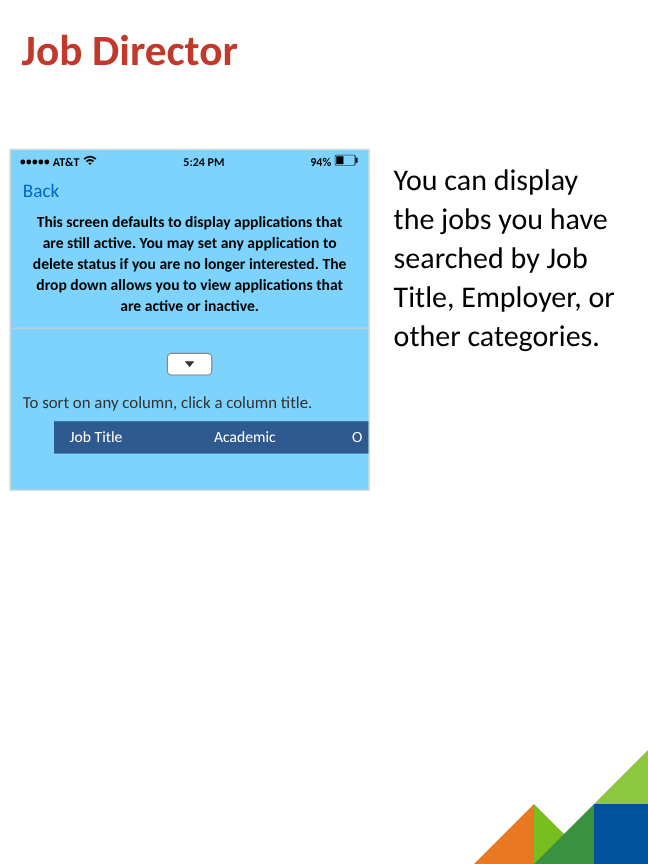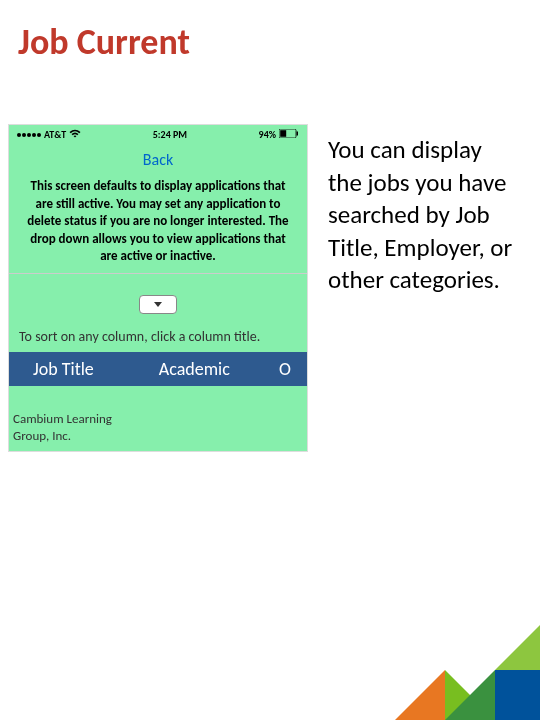--- a/index.html
+++ b/index.html
@@ -17,21 +17,21 @@
       color: #c0392b;
       padding: 20px 0 0 18px;
     }
     .content-area {
       display: flex;
       margin-top: 60px;
       padding: 0 0 0 8px;
     }
     .phone-screenshot {
       width: 300px;
-      background: #86efac;
+      background: #7dd3fc;
       border: 1px solid #ddd;
       display: flex;
       flex-direction: column;
     }
     .status-bar {
       display: flex;
       justify-content: space-between;
       align-items: center;
       padding: 3px 8px;
       font-size: 10px;
@@ -54,21 +54,21 @@
       background: #000;
       display: inline-block;
     }
     .wifi-icon {
       font-size: 9px;
     }
     .back-link {
       color: #0066cc;
       font-size: 16px;
       padding: 6px 10px 4px 10px;
-      text-align: center;
+      text-align: left;
     }
     .info-text {
       font-size: 13px;
       font-weight: bold;
       text-align: center;
       padding: 4px 12px 8px 12px;
       line-height: 1.35;
       border-bottom: 1px solid #ccc;
     }
     .dropdown-area {
@@ -102,22 +102,23 @@
     .sort-hint {
       font-size: 14px;
       color: #333;
       padding: 0 10px 6px 10px;
       line-height: 1.3;
     }
     .table-header {
       display: flex;
       background: #2e5a8f;
       color: #fff;
-      font-size: 18px;
-      padding: 6px 16px;
+      font-size: 13px;
+      padding: 6px 5px;
+      margin-left: 36px;
     }
     .table-header .col1 {
       width: 140px;
       padding-left: 8px;
     }
     .table-header .col2 {
       width: 130px;
       padding-left: 4px;
     }
     .table-header .col3 {
@@ -155,21 +156,21 @@
       width: 200px;
       height: 150px;
     }
     .decorative-shapes svg {
       display: block;
     }
   </style>
 </head>
 <body>
 
-<div class="slide-title">Job Current</div>
+<div class="slide-title">Job Director</div>
 
 <div class="content-area">
   <div class="phone-screenshot">
     <div class="status-bar">
       <div class="status-left">
         <span class="signal-dots">
           <span></span>
             <span></span>
             <span></span>
             <span></span>
@@ -208,21 +209,20 @@
 
     <div class="sort-hint">To sort on any column, click a column title.</div>
 
     <div class="table-header">
       <div class="col1">Job Title</div>
       <div class="col2">Academic</div>
       <div class="col3">O</div>
     </div>
 
     <div class="table-row">
-      <div class="col2">Cambium Learning Group, Inc.</div>
     </div>
   </div>
 
   <div class="description">You can display the jobs you have searched by Job Title, Employer, or other categories.</div>
 </div>
 
 <div class="decorative-shapes">
   <svg width="200" height="150" viewBox="0 0 200 150">
     <polygon points="55,150 105,100 105,150" fill="#e87722"></polygon>
     <polygon points="105,100 155,150 105,150" fill="#78be20"></polygon>

